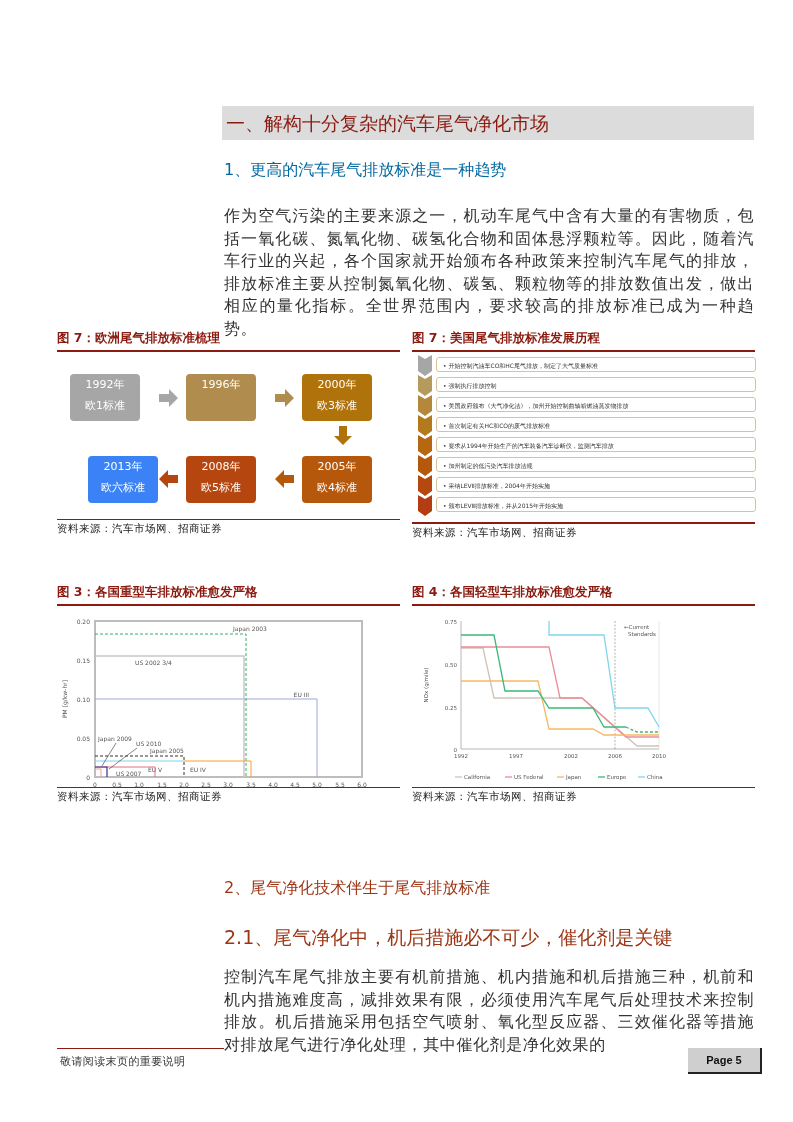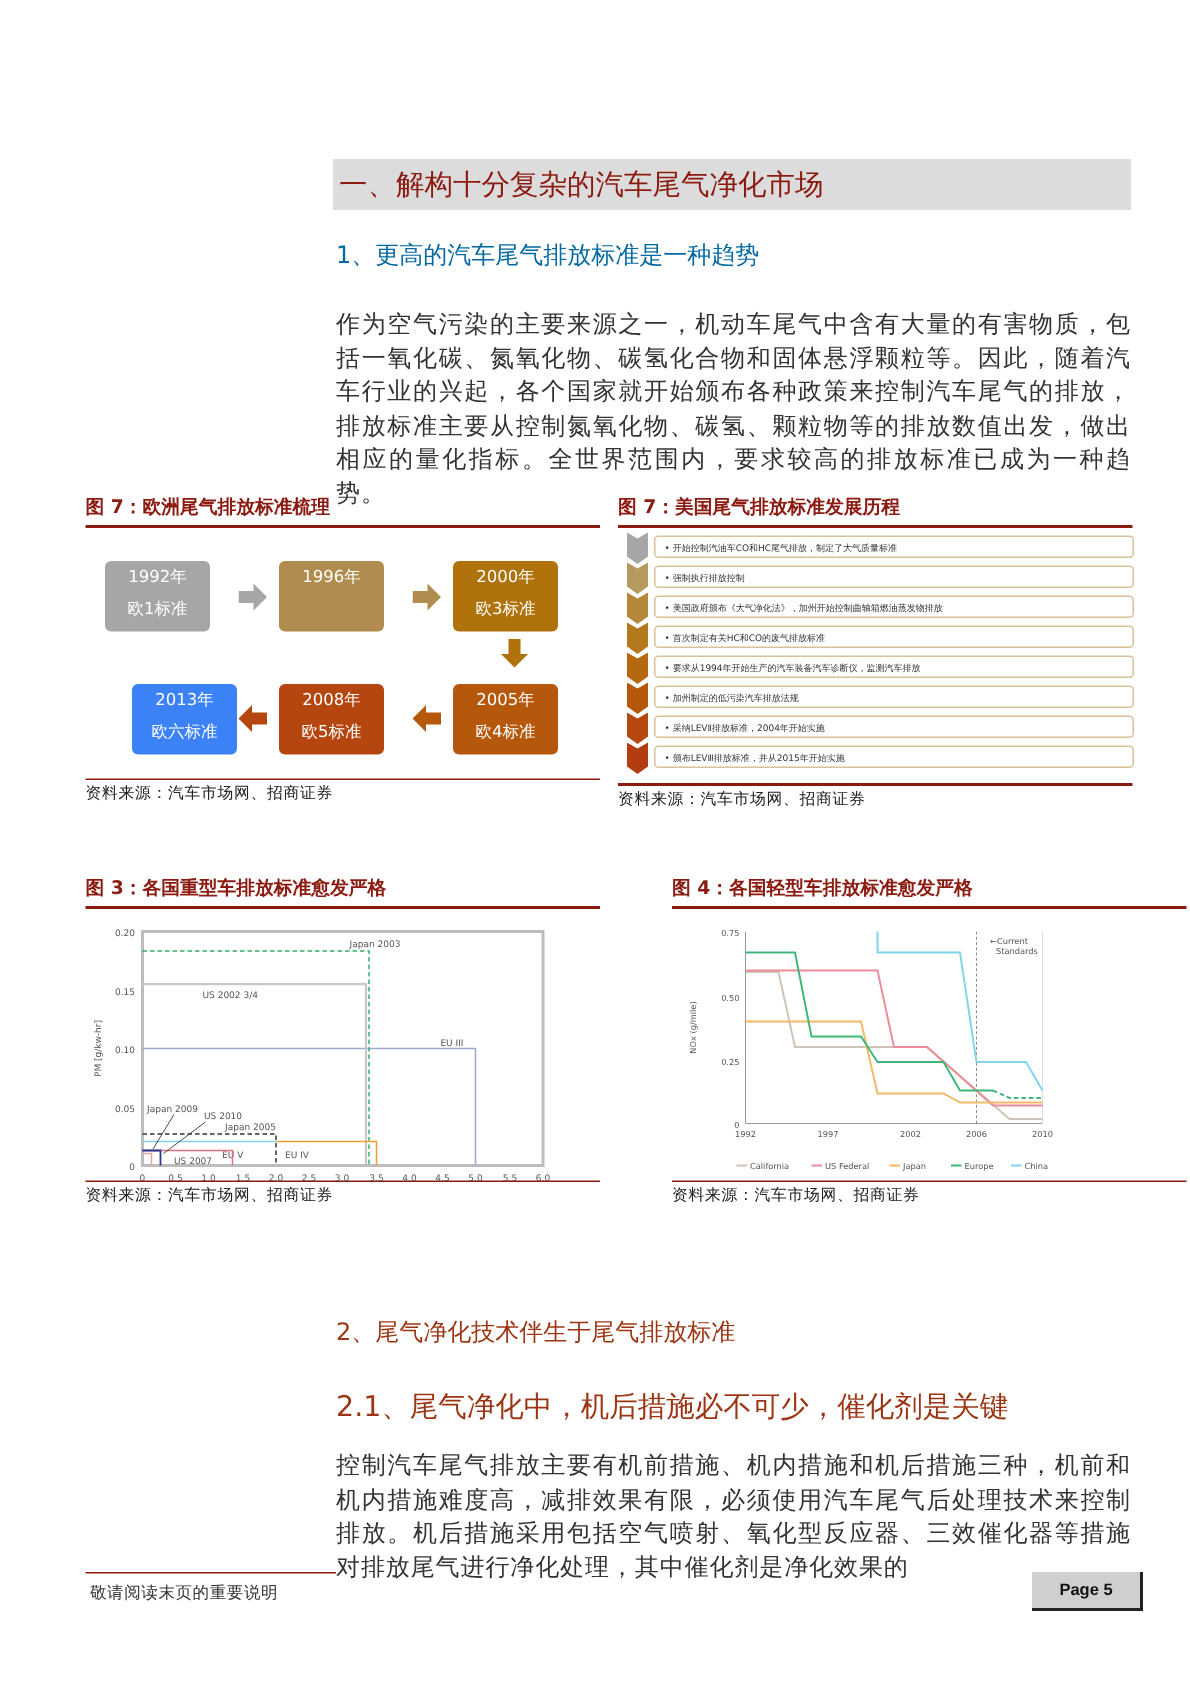--- a/index.html
+++ b/index.html
@@ -193,21 +193,21 @@
     <polyline points="38,163 44,163 44,171" fill="none" stroke="#f0a0a0" stroke-width="1"></polyline>
     <text x="41" y="135" font-size="6" fill="#555">Japan 2009</text>
     <line x1="59" y1="137" x2="45" y2="160" stroke="#333" stroke-width="0.6"></line>
     <text x="10" y="93" font-size="6" fill="#555" transform="rotate(-90 10 93)" text-anchor="middle">PM [g/kw-hr]</text>
     <text x="171" y="191" font-size="6" fill="#555" text-anchor="middle">NOx [g/kw-hr]</text>
   </svg>
   <div class="rule" style="height:1.5px; margin-top:-6px;"></div>
   <div class="src" style="margin-top:2px;">资料来源：汽车市场网、招商证券</div>
 </div>
 
-<div class="abs" style="left:412px; top:584px; width:343px;margin-left:36px;">
+<div class="abs" style="left:412px; top:584px; width:343px;">
   <div class="fig-title">图 4：各国轻型车排放标准愈发严格</div>
   <div class="rule" style="margin-top:3px; height:1.5px;"></div>
   <svg width="343" height="183">
 
     <line x1="49" y1="15" x2="49" y2="143" stroke="#999" stroke-width="0.7"></line>
     <line x1="49" y1="143" x2="247" y2="143" stroke="#999" stroke-width="0.7"></line>
     <line x1="247" y1="15" x2="247" y2="143" stroke="#ddd" stroke-width="0.7"></line>
     <g font-size="5.5" fill="#555" text-anchor="end">
       <text x="45" y="18">0.75</text>
         <text x="45" y="61">0.50</text>

